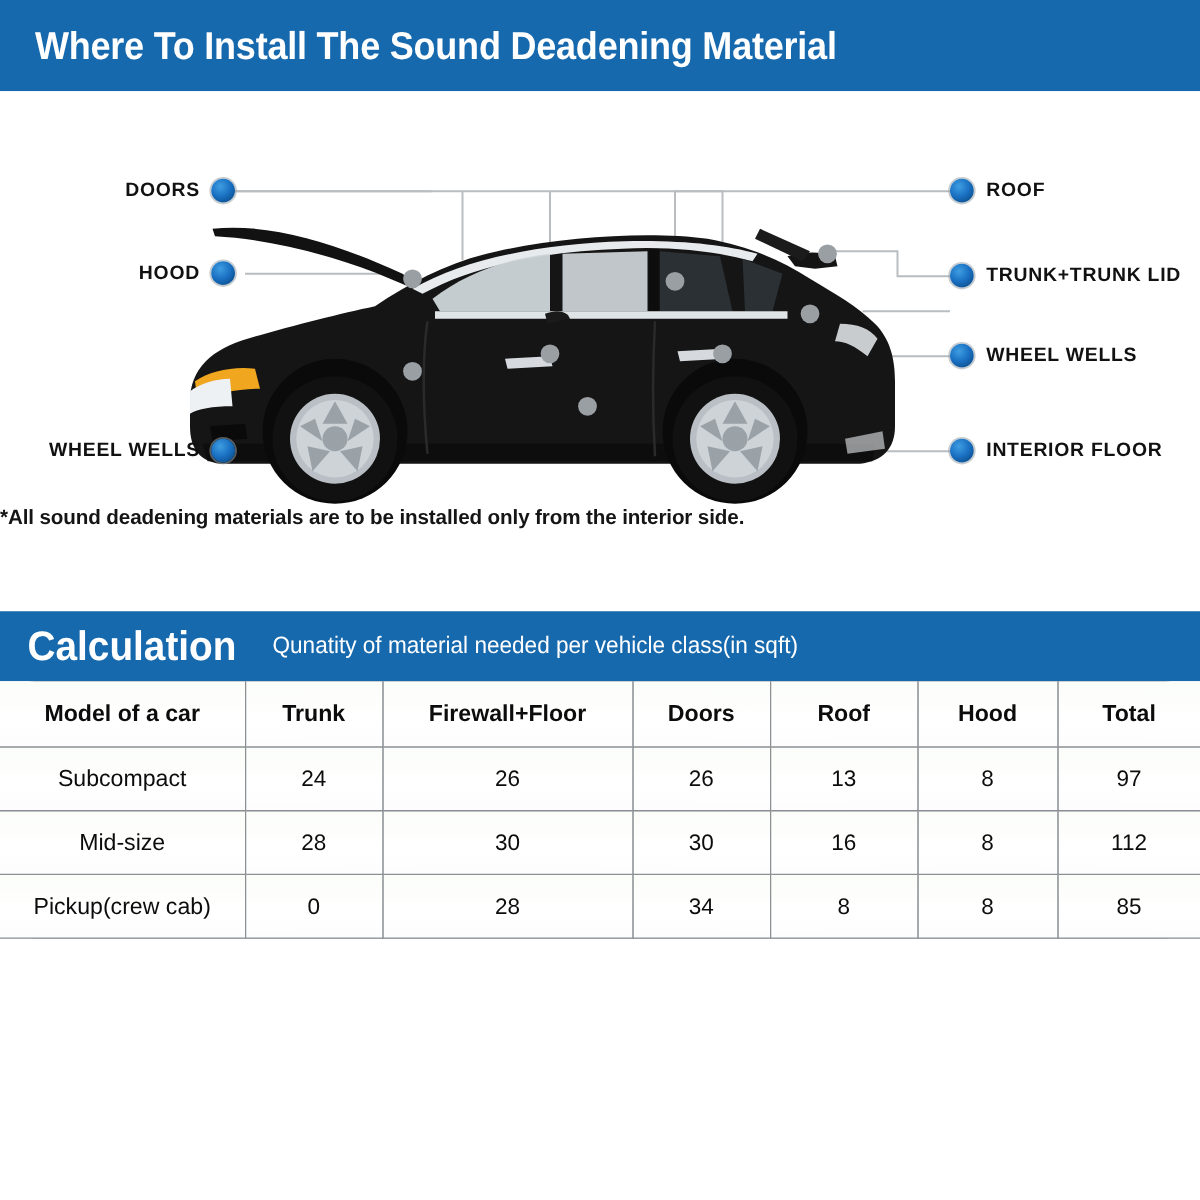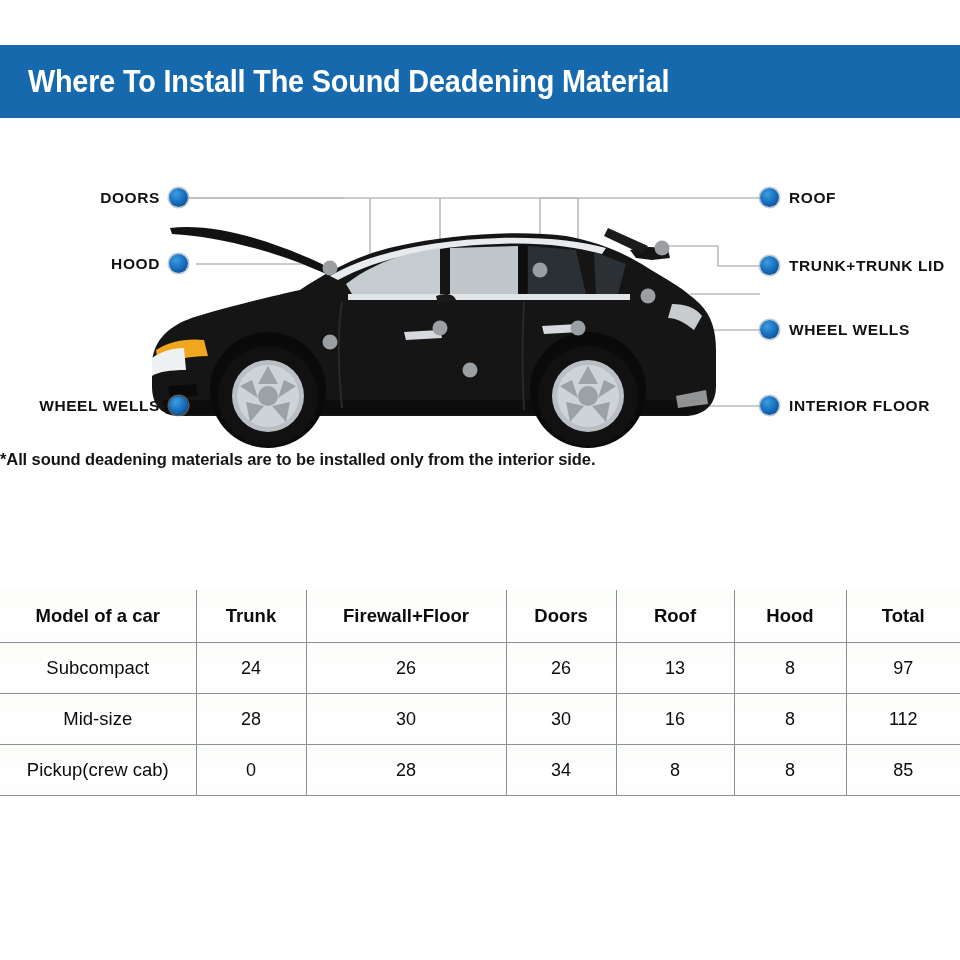--- a/index.html
+++ b/index.html
@@ -3,21 +3,21 @@
 <meta charset="utf-8">
 <style>
   html,body{margin:0;padding:0;}
   body{
     width:960px;height:960px;
     background:#ffffff;
     font-family:"Liberation Sans", sans-serif;
     overflow:hidden;
     position:relative;
   }
-  .page{position:relative;width:960px;height:696px;margin-top:45px;}
+  .page{position:relative;width:960px;height:696px;}
 
   
   .top-banner{
     position:absolute;left:0;top:0;width:960px;height:73px;
     background:#1769AE;
     display:flex;align-items:center;
   }
   .top-banner .title{
     color:#ffffff;
     font-size:31px;
@@ -283,20 +283,24 @@
 
     <div class="callout right" style="left:760px;top:278px;">
       <span class="dot"></span>
       <span>INTERIOR FLOOR</span>
     </div>
 
   </div>
 
   <div class="footnote">*All sound deadening materials are to be installed only from the interior side.</div>
 
+  <div class="calc-bar">
+    <span class="calc-title">Calculation</span>
+    <span class="calc-sub">Qunatity of material needed per vehicle class(in sqft)</span>
+  </div>
 
   <div class="table-wrap">
     <table class="calc-table">
       <colgroup>
         <col class="c0">
           <col class="c1">
           <col class="c2">
           <col class="c3">
           <col class="c4">
           <col class="c5">

